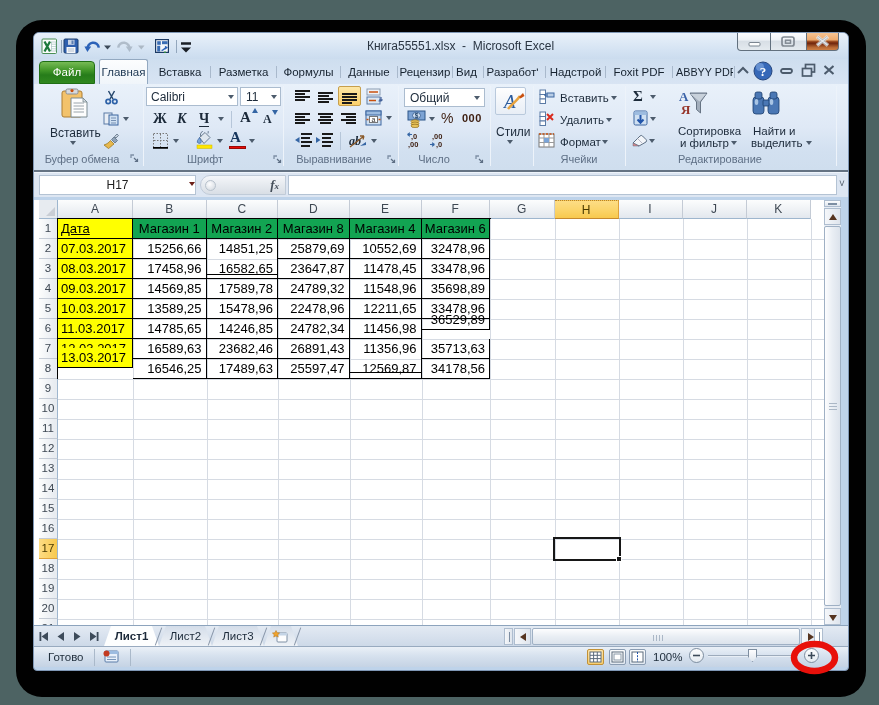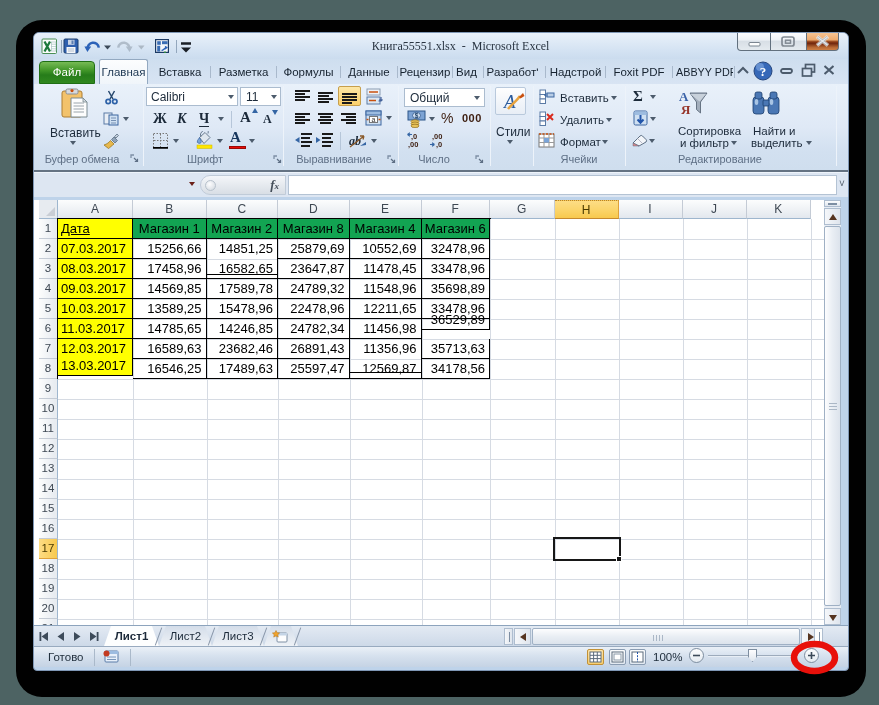--- a/index.html
+++ b/index.html
@@ -2,21 +2,21 @@
 <html><head>
 <meta charset="utf-8">
 <style>
 * { margin:0; padding:0; box-sizing:border-box; }
 html,body { width:879px; height:705px; overflow:hidden; }
 body { background:#4d6363; font-family:"Liberation Sans", sans-serif; position:relative; }
 .abs { position:absolute; }
 #frame { position:absolute; left:16px; top:20px; width:850px; height:677px; background:#010101; border-radius:26px; }
 #win { position:absolute; left:33px; top:32px; width:816px; height:639px; background:#bed3ea; border:1px solid #7f97b5; border-radius:6px 6px 4px 4px; overflow:hidden; }
 
-#titlebar { position:absolute; left:0; top:0; width:100%; height:26px; background:linear-gradient(#e9f1fa, #d3e2f2 70%, #cbdcee);font-family:Liberation Serif, serif; }
+#titlebar { position:absolute; left:0; top:0; width:100%; height:26px; background:linear-gradient(#e9f1fa, #d3e2f2 70%, #cbdcee); }
 #title { position:absolute; left:0; top:6px; width:100%; padding-left:39px; text-align:center; font-size:12px; color:#2a3542; }
 #wbtns { position:absolute; left:703px; top:0; width:102px; height:18px; display:flex; }
 .wb { height:18px; border:1px solid #62707e; border-top:none; background:linear-gradient(#fdfdfe,#eef2f6 40%,#d8dfe6 50%,#e4eaef); position:relative; }
 .wb.min { width:34px; border-radius:0 0 0 4px; }
 .wb.max { width:35px; border-left:none; border-right:none; }
 .wb.cls { width:33px; border-radius:0 0 4px 0; background:linear-gradient(#f6c493 0%,#eda96c 40%,#8c3a14 52%,#742a10 62%,#b96a35 85%,#cd7f46 100%); }
 
 #tabrow { position:absolute; left:0; top:26px; width:100%; height:25px; background:linear-gradient(#cedeef,#d8e4f3); }
 .rtab { position:absolute; top:2px; height:23px; font-size:11.5px; overflow:hidden; color:#16222f; text-align:center; line-height:23px; white-space:nowrap; }
 #tab-file { background:linear-gradient(#77bb55,#419628 40%,#267c1a 62%,#31881f); color:#fff; border-radius:4px 4px 0 0; border:1px solid #206f15; line-height:21px; }
@@ -448,20 +448,21 @@
           <rect x="13" y="12" width="6" height="6" rx="1"></rect>
         </g>
         <ellipse cx="6.5" cy="14" rx="1.8" ry="3" fill="#a8c4e4"></ellipse>
         <ellipse cx="21.5" cy="14" rx="1.8" ry="3" fill="#a8c4e4"></ellipse>
       </svg>
       <div class="rtxt" style="left:719px;top:41px">Найти и</div>
       <div class="rtxt" style="left:717px;top:52.5px">выделить</div>
       <div class="dd" style="left:772px;top:57px"></div>
     </div>
   <div id="fbar">
+    <div id="namebox">H17</div>
     <div class="dd" style="left:155px;top:9px;position:absolute;border-top-color:#6b2019"></div>
     <div id="fxpill">
         <div class="circ"></div>
         <div class="fx">f<span style="font-size:9px">x</span></div>
       </div>
     <div id="finput"></div>
     <div id="fddown">˅</div>
   </div>
   <div id="lglass"></div>
   <div id="sheet">
@@ -566,21 +567,21 @@
       <div class="tc num" style="left:172.5px;top:119px;width:71.5px;height:20px">14246,85</div>
       <div class="tc num" style="left:244px;top:119px;width:71.5px;height:20px">24782,34</div>
       <div class="tc num" style="left:315.5px;top:119px;width:72px;height:20px">11456,98</div>
       <div class="tc num" style="left:387.5px;top:110px;width:68.5px;height:20px">36529,89</div>
       <div class="tc date" style="left:24px;top:139px;width:75px;height:20px">12.03.2017</div>
       <div class="tc num" style="left:99px;top:139px;width:73.5px;height:20px">16589,63</div>
       <div class="tc num" style="left:172.5px;top:139px;width:71.5px;height:20px">23682,46</div>
       <div class="tc num" style="left:244px;top:139px;width:71.5px;height:20px">26891,43</div>
       <div class="tc num" style="left:315.5px;top:139px;width:72px;height:34px">11356,96</div>
       <div class="tc num" style="left:387.5px;top:139px;width:68.5px;height:20px">35713,63</div>
-      <div class="tc date" style="left:24px;top:156px;width:75px;height:20px">13.03.2017</div>
+      <div class="tc date" style="left:24px;top:148px;width:75px;height:20px">13.03.2017</div>
       <div class="tc num" style="left:99px;top:159px;width:73.5px;height:20px">16546,25</div>
       <div class="tc num" style="left:172.5px;top:159px;width:71.5px;height:20px">17489,63</div>
       <div class="tc num" style="left:244px;top:159px;width:71.5px;height:20px">25597,47</div>
       <div class="tc num" style="left:315.5px;top:159px;width:72px;height:20px">12569,87</div>
       <div class="tc num" style="left:387.5px;top:159px;width:68.5px;height:20px">34178,56</div>
       <div style="position:absolute;left:518.5px;top:336.5px;width:68px;height:24px;border:2.5px solid #171717"></div>
       <div style="position:absolute;left:582px;top:356px;width:6px;height:6px;background:#171717;border:1px solid #fff"></div>
       <div id="vscroll">
         <div class="sbtn" style="top:0;height:7px;background:linear-gradient(#fcfdfe,#dfe5ed)">
           <div style="position:absolute;left:3px;top:2px;width:9px;height:1.5px;background:#7d8ea2"></div>

